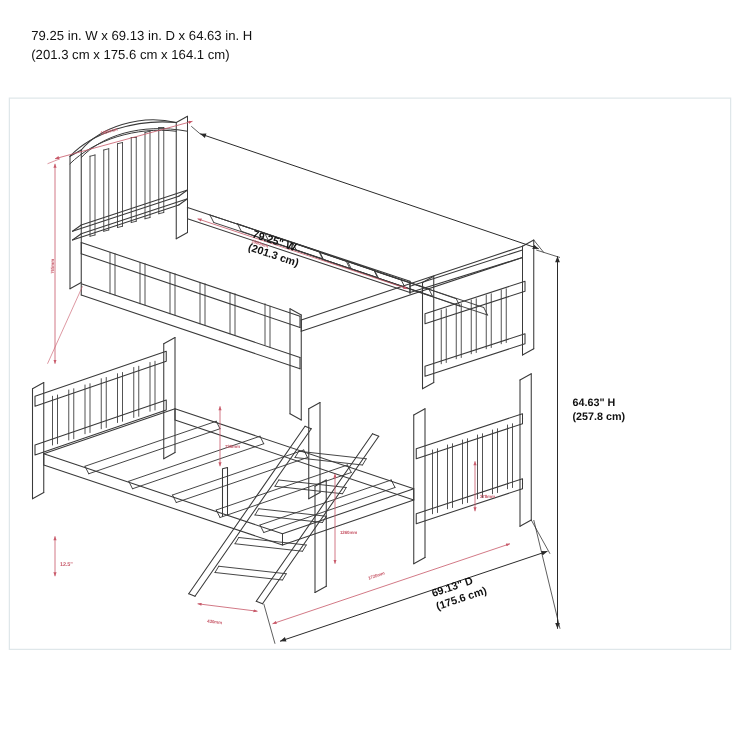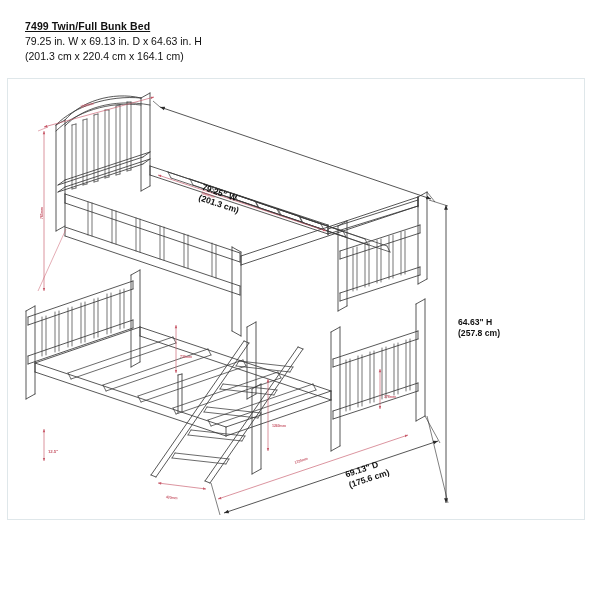--- a/index.html
+++ b/index.html
@@ -13,23 +13,22 @@
   #art{position:absolute;left:0;top:0;width:578px;height:442px;}
   .lbl{position:absolute;font-size:8.6px;font-weight:bold;color:#111;line-height:1.25;white-space:nowrap;}
   .lbl.rot{transform-origin:0 0;}
   .rlbl{position:absolute;font-size:3.6px;font-weight:bold;color:#c85a6a;white-space:nowrap;
         transform-origin:0 0;letter-spacing:-.1px;}
 </style>
 </head>
 <body>
 
 <div id="caption">
-  <div class="cap-title">7499  Twin/Full Bunk Bed</div>
   <div class="cap-line">79.25 in. W x 69.13 in. D x 64.63 in. H</div>
-  <div class="cap-line">(201.3 cm x 220.4 cm x 164.1 cm)</div>
+  <div class="cap-line">(201.3 cm x 175.6 cm x 164.1 cm)</div>
 </div>
 
 <div id="frame">
 
   <svg id="art" viewBox="0 0 578 442">
     <defs>
       <marker id="ar" markerWidth="7" markerHeight="7" refX="6" refY="2.4" orient="auto">
         <path d="M0,0 L6,2.4 L0,4.8 z" fill="#2a2a2a"></path>
       </marker>
       <marker id="arS" markerWidth="7" markerHeight="7" refX="0" refY="2.4" orient="auto">

